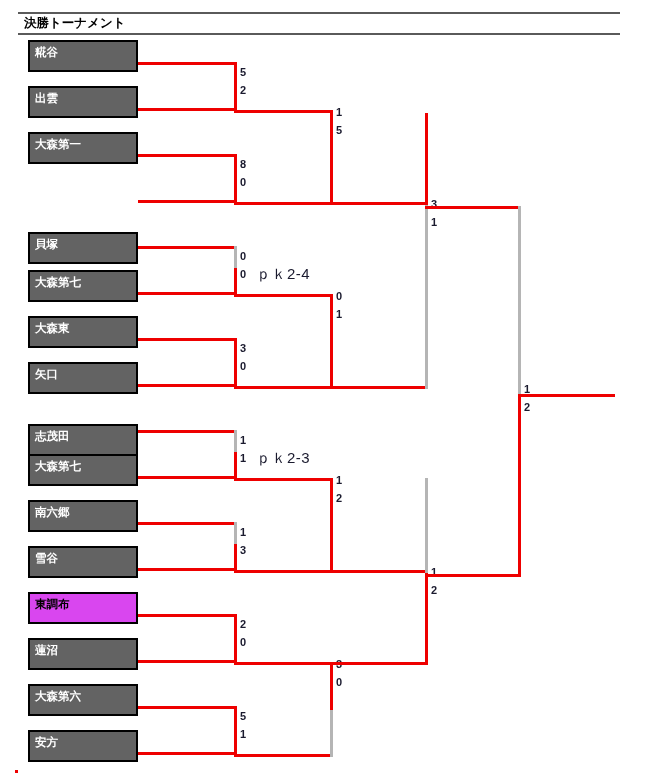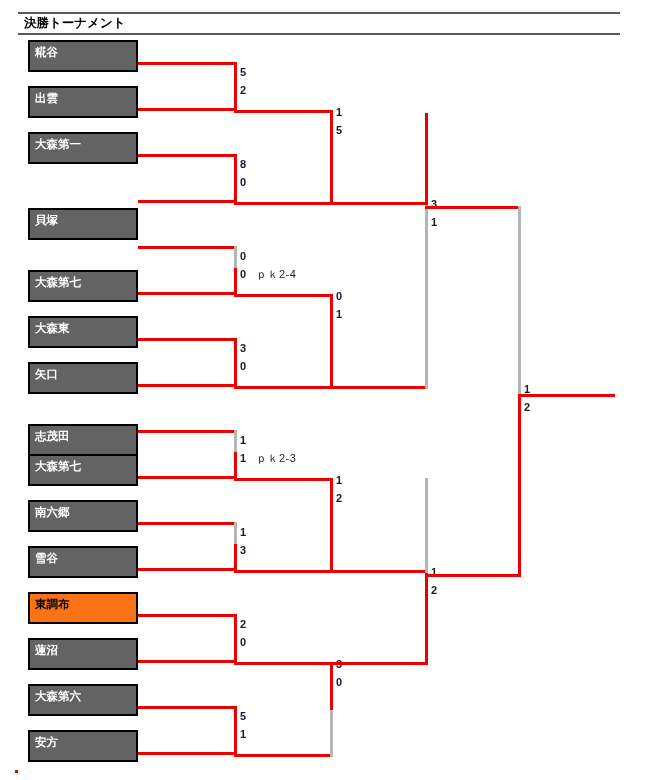--- a/index.html
+++ b/index.html
@@ -46,21 +46,21 @@
   .team-box {
     position: absolute;
     left: 28px;
     width: 110px;
     height: 32px;
     background: #636363;
     border: 2px solid #000000;
     box-sizing: border-box;
   }
   .team-box.light {
-    background: #f97316;
+    background: #d946ef;
   }
   .team-name {
     position: absolute;
     left: 5px;
     top: 3px;
     font-size: 11.5px;
     font-weight: bold;
     color: #ffffff;
     white-space: nowrap;
     line-height: 14px;
@@ -86,21 +86,21 @@
   .score {
     position: absolute;
     font-size: 11px;
     font-weight: bold;
     color: #1a1a2e;
     white-space: nowrap;
     line-height: 12px;
   }
   .pk-note {
     position: absolute;
-    font-size: 11px;
+    font-size: 15px;
     font-weight: normal;
     color: #1a1a2e;
     white-space: nowrap;
     line-height: 12px;
     letter-spacing: 0.5px;
   }
 
   
   .footer-dot {
     position: absolute;
@@ -122,21 +122,21 @@
 
   <div class="team-box" style="top:40px">
       <span class="team-name">糀谷</span>
     </div>
   <div class="team-box" style="top:86px">
       <span class="team-name">出雲</span>
     </div>
   <div class="team-box" style="top:132px">
       <span class="team-name">大森第一</span>
     </div>
-  <div class="team-box" style="top:208px">
+  <div class="team-box" style="top:232px">
       <span class="team-name">貝塚</span>
     </div>
   <div class="team-box" style="top:270px">
       <span class="team-name">大森第七</span>
     </div>
   <div class="team-box" style="top:316px">
       <span class="team-name">大森東</span>
     </div>
   <div class="team-box" style="top:362px">
       <span class="team-name">矢口</span>

